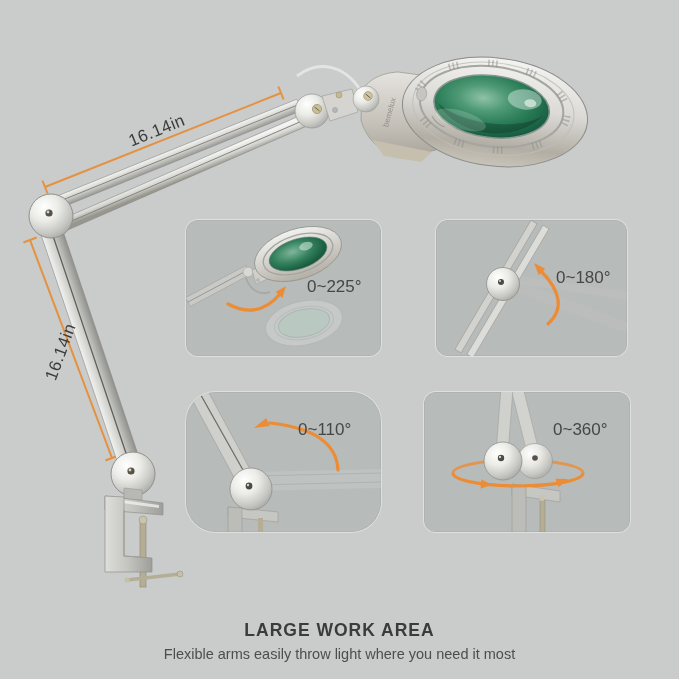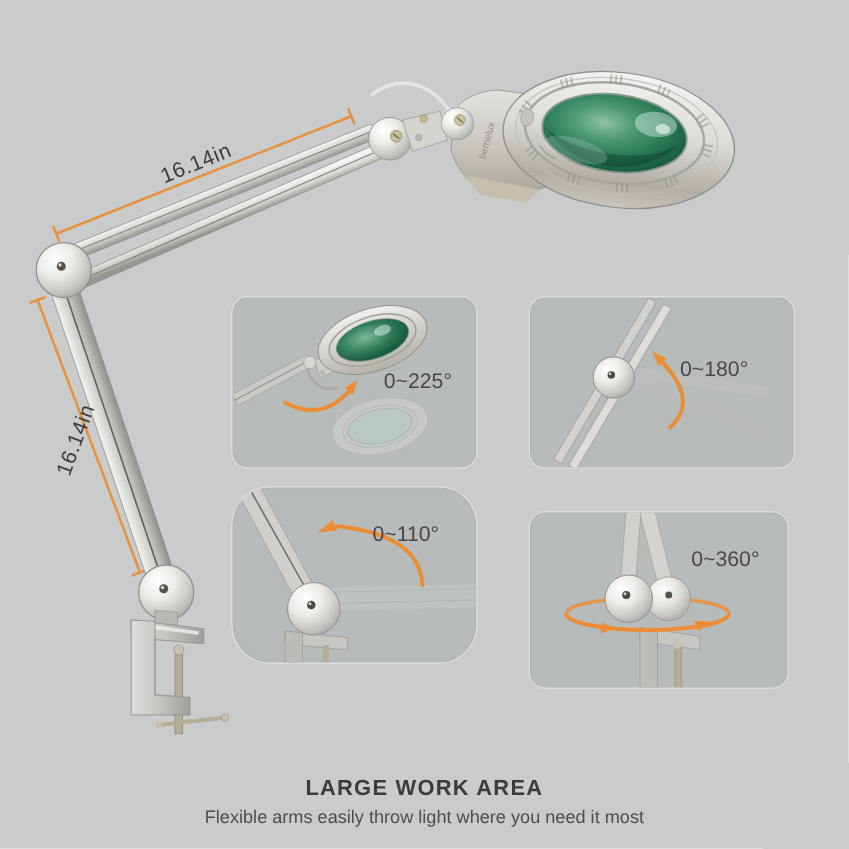--- a/index.html
+++ b/index.html
@@ -13,26 +13,25 @@
     position:absolute;color:#3c3c3c;font-size:17px;letter-spacing:.5px;
     white-space:nowrap;transform-origin:center center;
   }
   .dim-label.upper{left:157px;top:131px;transform:translate(-50%,-50%) rotate(-22deg);}
   .dim-label.lower{left:61px;top:352px;transform:translate(-50%,-50%) rotate(-70deg);}
   .panel{
     position:absolute;background:#b7bbba;border-radius:13px;
     border:1px solid rgba(255,255,255,.55);
     box-shadow:0 0 0 .5px rgba(120,124,123,.25) inset;
     overflow:hidden;
-    margin-top:18px;
   }
   .panel svg{position:absolute;left:0;top:0;}
   .panel-1{left:185px;top:219px;width:195px;height:136px;}
-  .panel-2{left:423px;top:219px;width:191px;height:136px;padding-left:20px;}
-  .panel-3{left:185px;top:371px;width:195px;height:140px;border-radius:31px;}
+  .panel-2{left:435px;top:219px;width:191px;height:136px;}
+  .panel-3{left:185px;top:391px;width:195px;height:140px;border-radius:31px;}
   .panel-4{left:423px;top:391px;width:191px;height:140px;padding-left:15px;}
   .angle-label{
     position:absolute;color:#474747;font-size:17px;white-space:nowrap;
   }
   .panel-1 .angle-label{left:121px;top:57px;}
   .panel-2 .angle-label{left:120px;top:48px;}
   .panel-3 .angle-label{left:112px;top:28px;}
   .panel-4 .angle-label{left:129px;top:28px;}
   .caption{position:absolute;left:0;width:679px;text-align:center;}
   .caption-title{top:620px;font-size:17.5px;font-weight:bold;letter-spacing:1px;color:#3b3b3b;}

